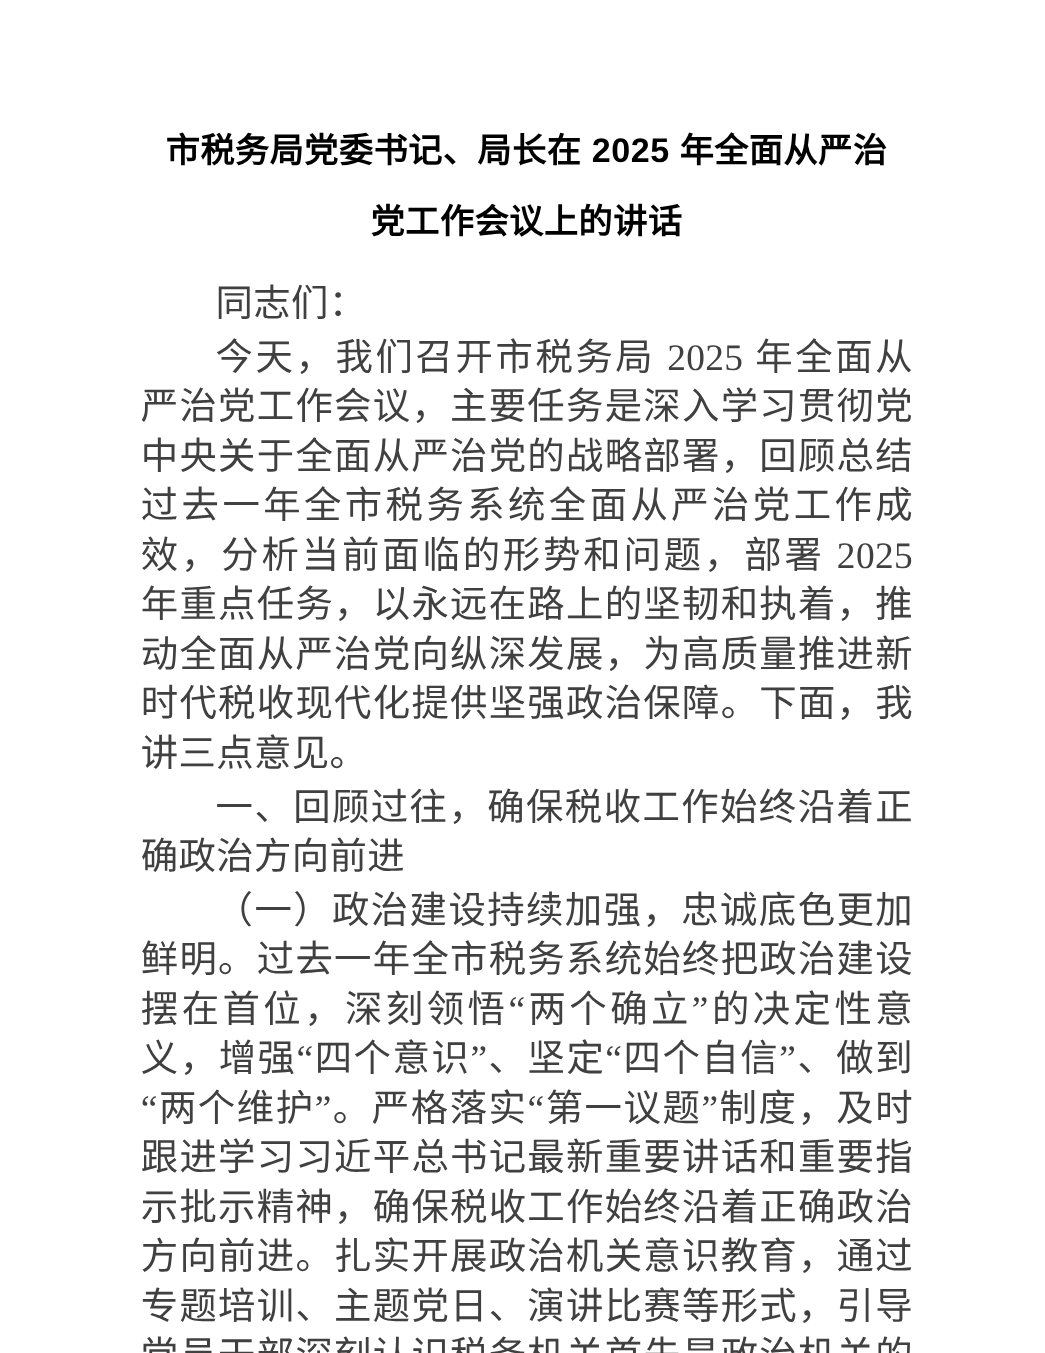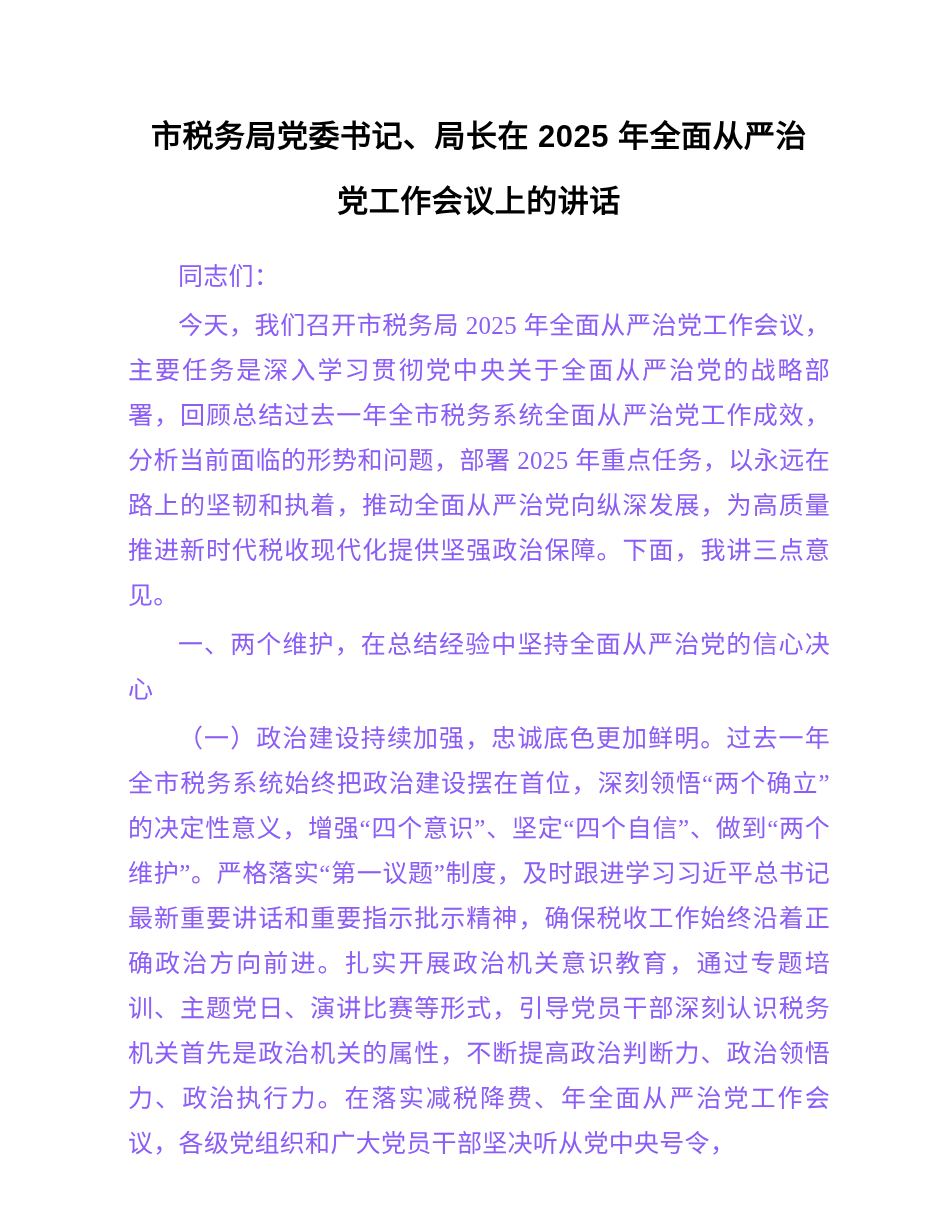--- a/index.html
+++ b/index.html
@@ -34,23 +34,23 @@
     text-align: center;
     color: #000000;
     margin: 0;
     padding-top: 104px;
     letter-spacing: 0.5px;
     white-space: pre-wrap;
   }
 
   .para {
     font-family: "Liberation Serif", "DejaVu Serif", serif;
-    font-size: 25px;
+    font-size: 34px;
     line-height: 45px;
-    color: #8b5cf6;
+    color: #404040;
     margin: 0;
     text-align: justify;
     text-justify: inter-ideograph;
     text-indent: 2em;
     letter-spacing: 0.3px;
     word-break: break-all;
     -webkit-font-smoothing: antialiased;
   }
 
   .para.first-para {
@@ -78,18 +78,18 @@
 <div class="page">
   <div class="doc-body">
 
     <h1 class="doc-title">市税务局党委书记、局长在 2025 年全面从严治
 党工作会议上的讲话</h1>
 
     <p class="para salutation first-para">同志们：</p>
 
     <p class="para">今天，我们召开市税务局 2025 年全面从严治党工作会议，主要任务是深入学习贯彻党中央关于全面从严治党的战略部署，回顾总结过去一年全市税务系统全面从严治党工作成效，分析当前面临的形势和问题，部署 2025 年重点任务，以永远在路上的坚韧和执着，推动全面从严治党向纵深发展，为高质量推进新时代税收现代化提供坚强政治保障。下面，我讲三点意见。</p>
 
-    <p class="para heading-l1">一、两个维护，在总结经验中坚持全面从严治党的信心决心</p>
+    <p class="para heading-l1">一、回顾过往，确保税收工作始终沿着正确政治方向前进</p>
 
     <p class="para heading-l2">（一）政治建设持续加强，忠诚底色更加鲜明。过去一年全市税务系统始终把政治建设摆在首位，深刻领悟“两个确立”的决定性意义，增强“四个意识”、坚定“四个自信”、做到“两个维护”。严格落实“第一议题”制度，及时跟进学习习近平总书记最新重要讲话和重要指示批示精神，确保税收工作始终沿着正确政治方向前进。扎实开展政治机关意识教育，通过专题培训、主题党日、演讲比赛等形式，引导党员干部深刻认识税务机关首先是政治机关的属性，不断提高政治判断力、政治领悟力、政治执行力。在落实减税降费、年全面从严治党工作会议，各级党组织和广大党员干部坚决听从党中央号令，</p>
 
   </div>
 </div>
 
 </body></html>

